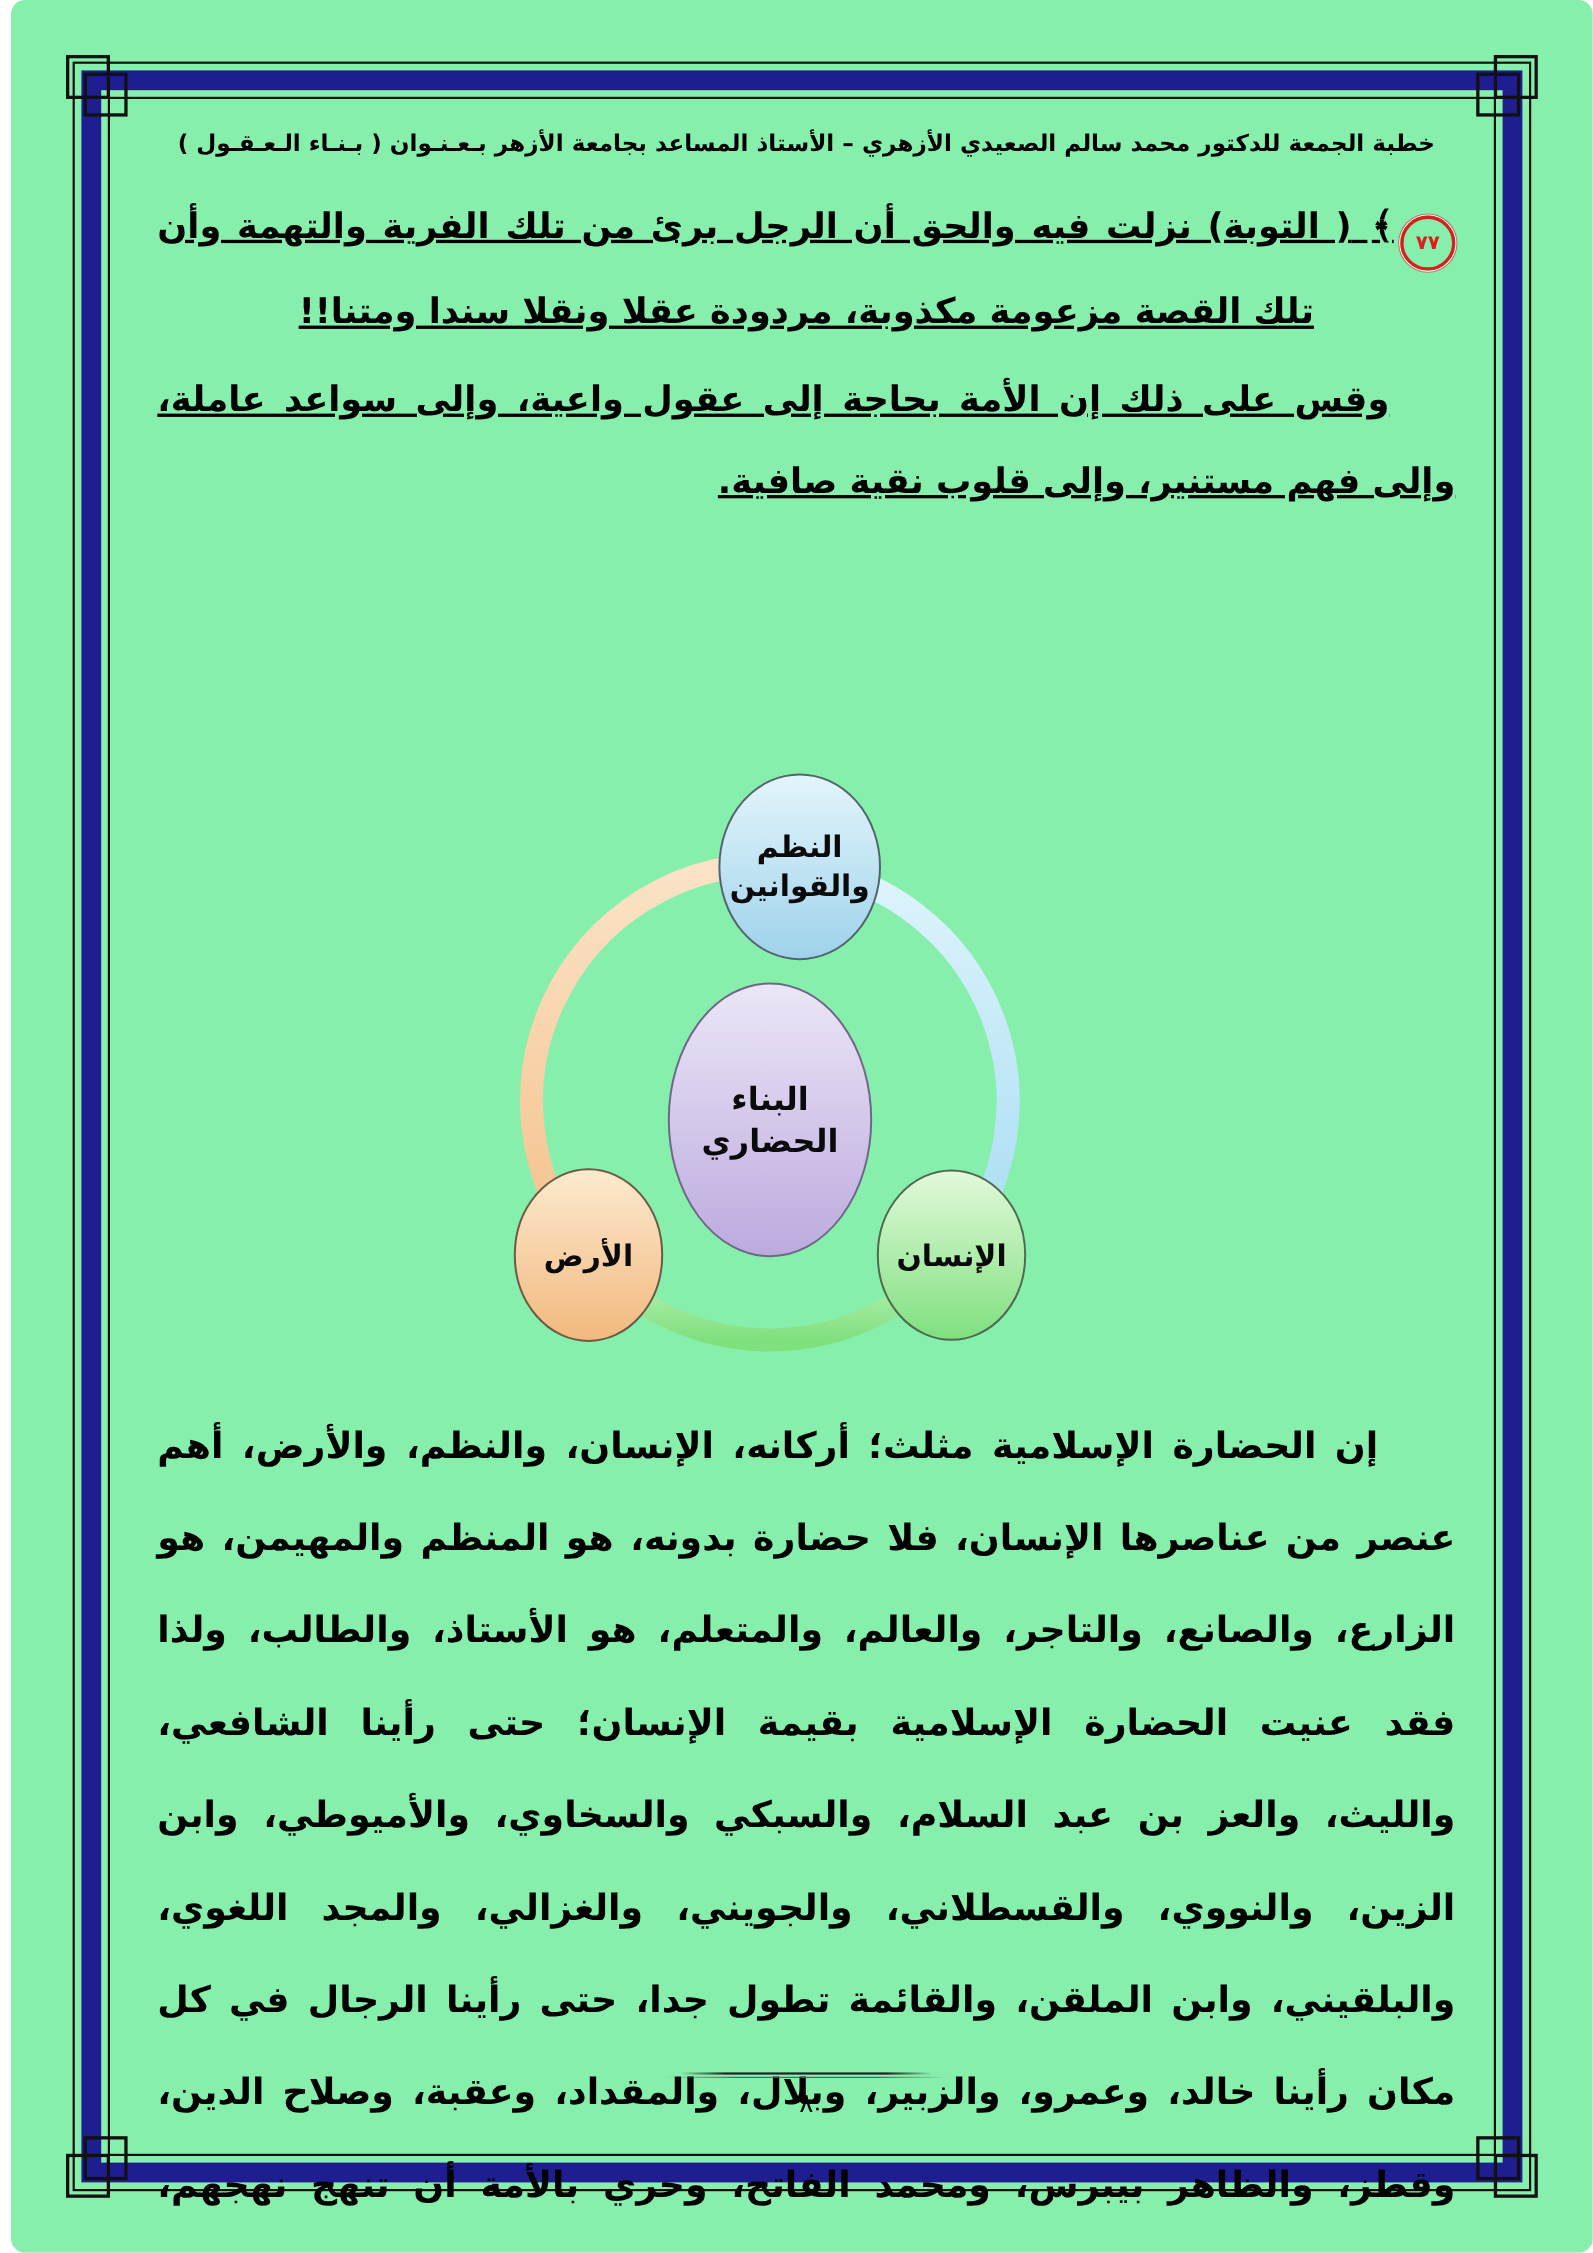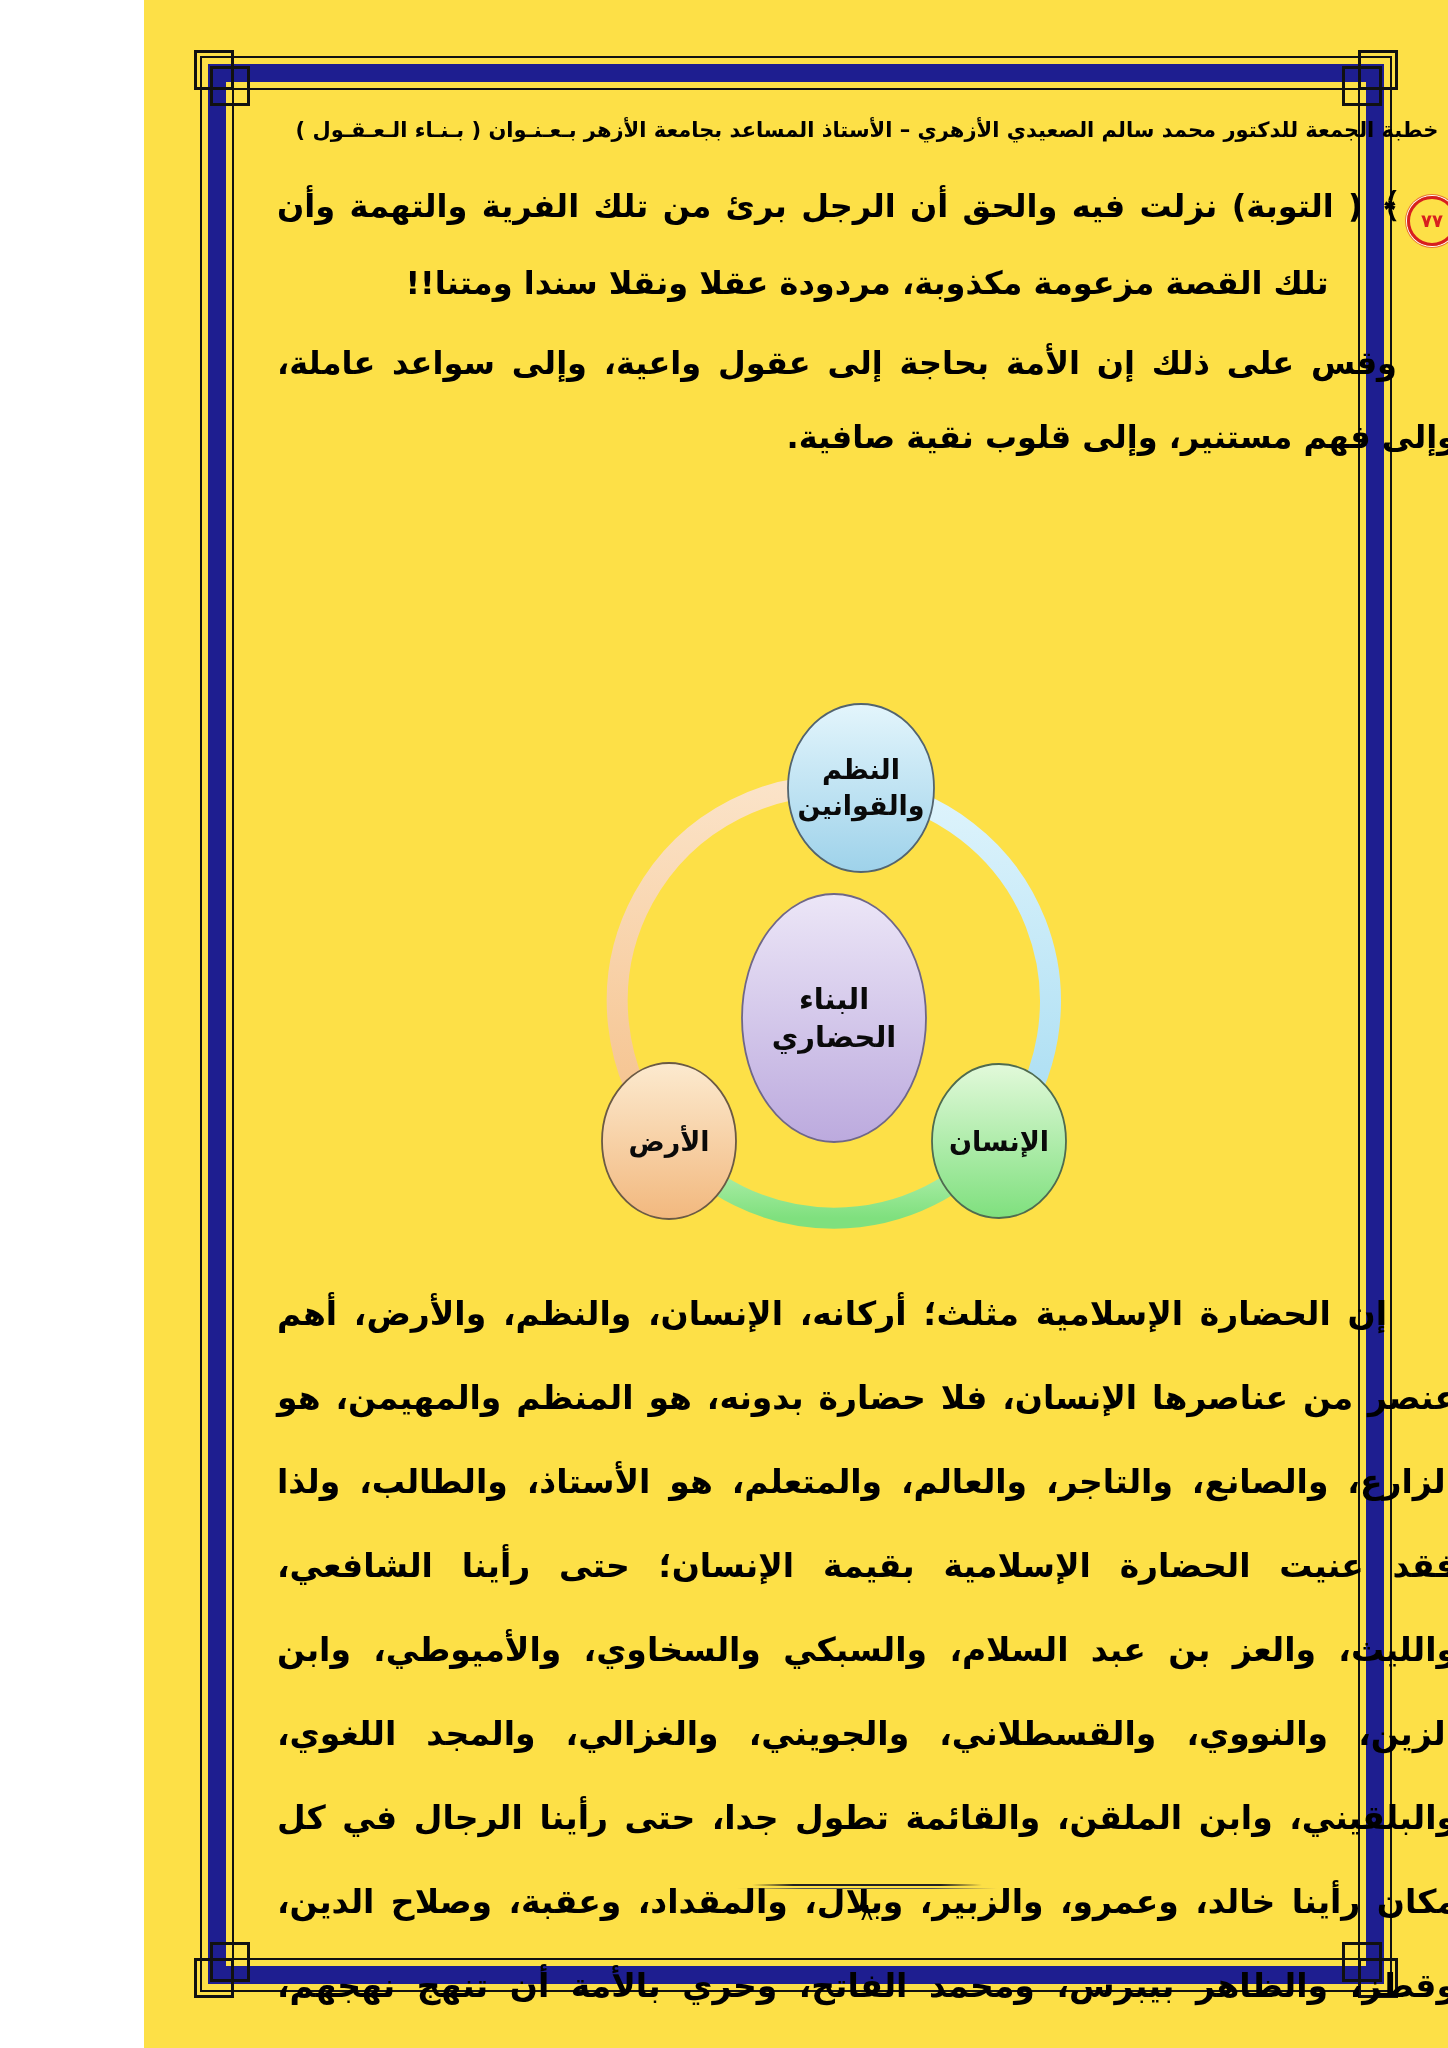--- a/index.html
+++ b/index.html
@@ -1,33 +1,33 @@
 <!DOCTYPE html>
 <html lang="ar" dir="rtl"><head>
 <meta charset="utf-8">
 <style>
   html,body{margin:0;padding:0;background:#ffffff;}
   .page{
-    position:relative;width:1304px;height:2048px;background:#fde047;overflow:hidden;
-    font-family:"DejaVu Sans",sans-serif;direction:rtl;
+    position:relative;width:1438px;height:2048px;background:#86efac;overflow:hidden;
+    font-family:"DejaVu Sans",sans-serif;direction:rtl;border-radius:13px;
   }
   
   .frame-outer{position:absolute;left:56px;top:56px;right:56px;bottom:56px;border:2px solid #111;}
   .frame-band{position:absolute;left:64px;top:64px;right:64px;bottom:64px;border:18px solid #1e1e90;}
   .frame-inner{position:absolute;left:88px;top:88px;right:88px;bottom:88px;border:2px solid #111;}
   .corner{position:absolute;width:34px;height:34px;border:3px solid #111;background:transparent;}
   
   .header{
     position:absolute;left:133px;top:118px;width:1180px;text-align:center;
     font-size:21px;font-weight:bold;color:#000;letter-spacing:0;
   }
   
   .para{
     position:absolute;left:133px;width:1180px;color:#000;
-    font-size:32px;font-weight:bold;line-height:74px;text-align:justify;direction:rtl;
+    font-size:32px;font-weight:bold;line-height:74px;text-align:justify;direction:rtl;text-decoration:underline;
   }
   .p1{top:168px;text-align-last:center;}
   .p2{top:326px;text-indent:60px;text-align-last:start;}
   .ayah{
     display:inline-flex;align-items:center;justify-content:center;
     width:44px;height:44px;border:3px solid #d81f1f;border-radius:50%;
     color:#d81f1f;font-size:18px;font-weight:bold;vertical-align:-10px;
     box-shadow:0 0 0 1px #fff,0 0 0 2px rgba(216,31,31,.55);
     margin-left:6px;
   }

